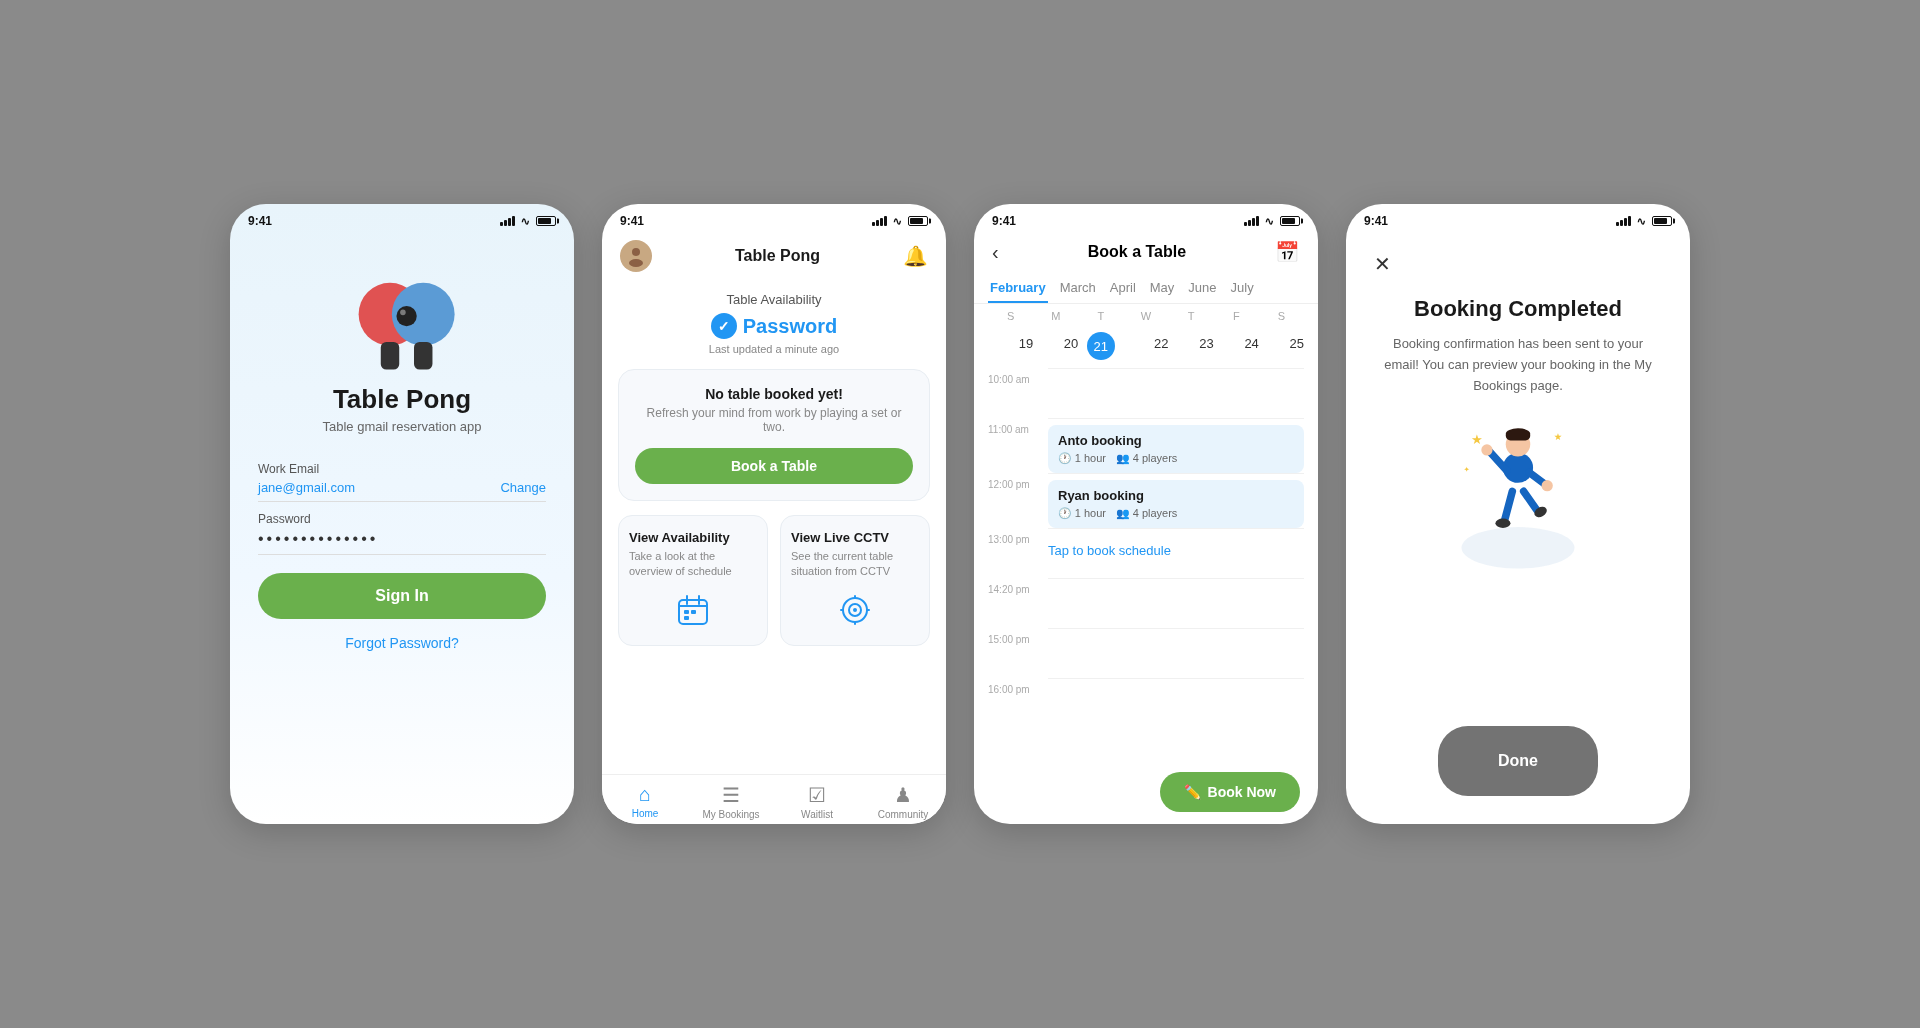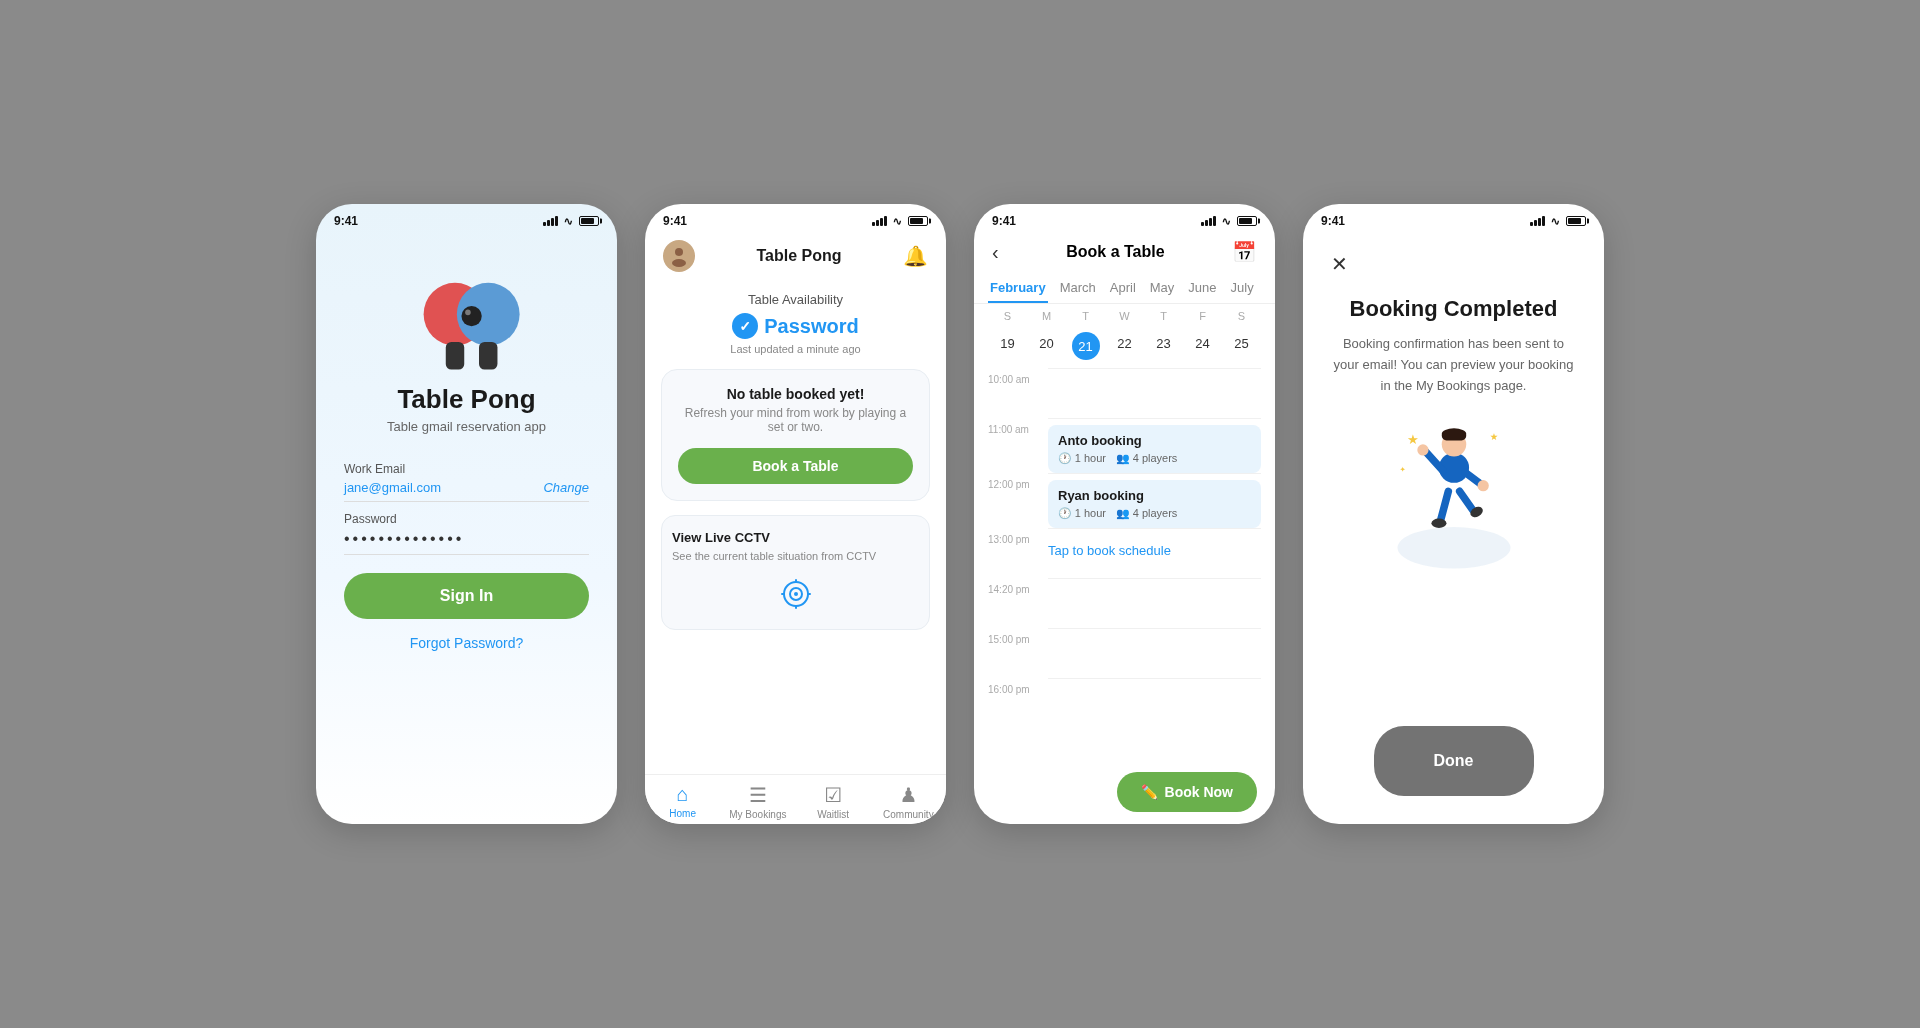--- a/index.html
+++ b/index.html
@@ -11,21 +11,21 @@
       min-height: 100vh;
       font-family: -apple-system, BlinkMacSystemFont, 'Segoe UI', sans-serif;
       padding: 40px 20px;
     }
     .screens-container {
       display: flex;
       gap: 28px;
       align-items: center;
     }
     .phone {
-      width: 301px;
+      width: 344px;
       min-height: 620px;
       background: #fff;
       border-radius: 36px;
       overflow: hidden;
       box-shadow: 0 8px 32px rgba(0,0,0,0.18);
       display: flex;
       flex-direction: column;
       position: relative;
     }
     
@@ -100,21 +100,21 @@
     .form-group { width: 100%; margin-bottom: 10px; }
     .form-label { font-size: 12px; color: #555; margin-bottom: 4px; display: block; }
     .form-row {
       display: flex;
       justify-content: space-between;
       align-items: center;
       border-bottom: 1px solid #ddd;
       padding-bottom: 6px;
     }
     .form-value { font-size: 13px; color: #2196f3; }
-    .form-change { font-size: 13px; color: #2196f3; font-style: italic; }
+    .form-change { font-size: 13px; color: #2196f3; }
     .form-password {
       border-bottom: 1px solid #ddd;
       padding-bottom: 6px;
       font-size: 16px;
       color: #333;
       letter-spacing: 3px;
     }
     .btn-green {
       width: 100%;
       padding: 14px;
@@ -279,21 +279,21 @@
       display: grid;
       grid-template-columns: repeat(7, 1fr);
       text-align: center;
       padding: 6px 14px;
       font-size: 11px;
       color: #aaa;
     }
     .week-dates {
       display: grid;
       grid-template-columns: repeat(7, 1fr);
-      text-align: center;
+      text-align: right;
       padding: 4px 14px 8px;
       font-size: 13px;
       color: #333;
     }
     .week-date { padding: 4px 0; cursor: pointer; }
     .week-date.active {
       background: #2196f3;
       color: #fff;
       border-radius: 50%;
       width: 28px;
@@ -485,20 +485,35 @@
           <span>Password</span>
         </div>
         <div class="avail-updated">Last updated a minute ago</div>
       </div>
       <div class="book-card">
         <div class="book-card-title">No table booked yet!</div>
         <div class="book-card-sub">Refresh your mind from work by playing a set or two.</div>
         <button class="btn-green-sm">Book a Table</button>
       </div>
       <div class="feature-cards">
+        <div class="feature-card">
+          <div class="feature-card-title">View Availability</div>
+          <div class="feature-card-sub">Take a look at the overview of schedule</div>
+          <div class="feature-icon">
+            <svg width="36" height="36" viewBox="0 0 36 36" fill="none" xmlns="http://www.w3.org/2000/svg">
+              <rect x="4" y="8" width="28" height="24" rx="4" stroke="#2196f3" stroke-width="2" fill="none"></rect>
+              <line x1="4" y1="14" x2="32" y2="14" stroke="#2196f3" stroke-width="2"></line>
+              <line x1="12" y1="4" x2="12" y2="12" stroke="#2196f3" stroke-width="2" stroke-linecap="round"></line>
+              <line x1="24" y1="4" x2="24" y2="12" stroke="#2196f3" stroke-width="2" stroke-linecap="round"></line>
+              <rect x="9" y="18" width="5" height="4" rx="1" fill="#2196f3"></rect>
+              <rect x="16" y="18" width="5" height="4" rx="1" fill="#2196f3"></rect>
+              <rect x="9" y="24" width="5" height="4" rx="1" fill="#2196f3"></rect>
+            </svg>
+          </div>
+        </div>
         <div class="feature-card">
           <div class="feature-card-title">View Live CCTV</div>
           <div class="feature-card-sub">See the current table situation from CCTV</div>
           <div class="feature-icon">
             <svg width="36" height="36" viewBox="0 0 36 36" fill="none" xmlns="http://www.w3.org/2000/svg">
               <circle cx="18" cy="18" r="12" stroke="#2196f3" stroke-width="2" fill="none"></circle>
               <circle cx="18" cy="18" r="6" stroke="#2196f3" stroke-width="2" fill="none"></circle>
               <circle cx="18" cy="18" r="2" fill="#2196f3"></circle>
               <line x1="18" y1="6" x2="18" y2="4" stroke="#2196f3" stroke-width="2" stroke-linecap="round"></line>
               <line x1="18" y1="32" x2="18" y2="30" stroke="#2196f3" stroke-width="2" stroke-linecap="round"></line>

